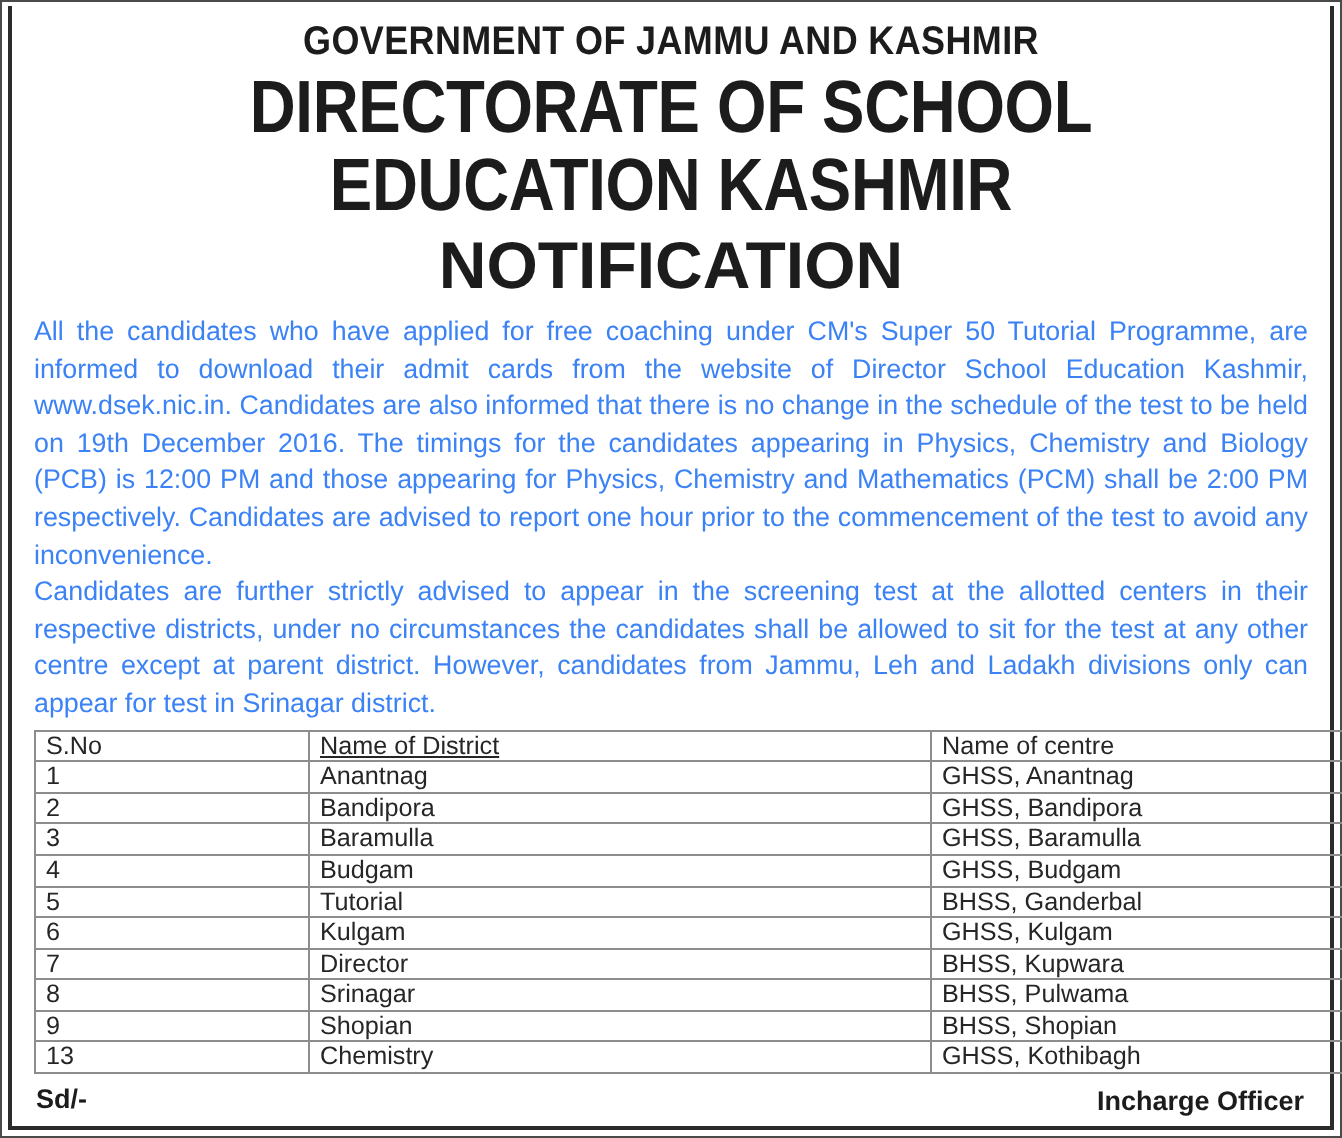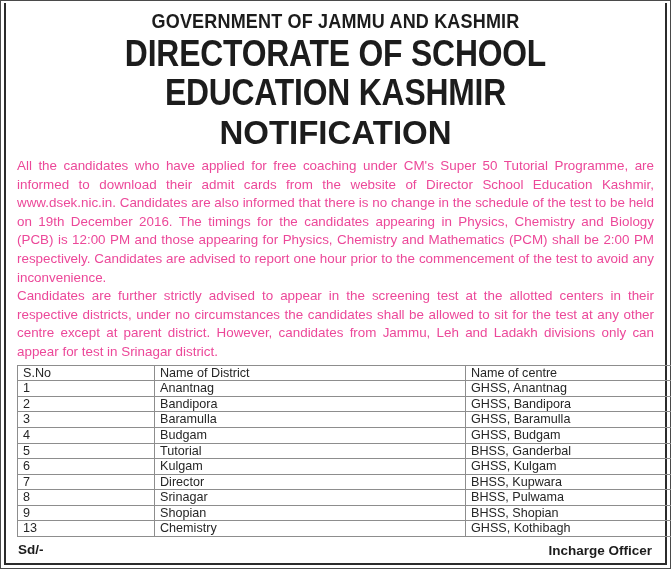--- a/index.html
+++ b/index.html
@@ -78,21 +78,21 @@
     letter-spacing: 0px;
     margin-top: 6px;
     color: #1c1c1c;
   }
 
   
   .body-block {
     margin-top: 9px;
     font-size: 13.4px;
     line-height: 18.6px;
-    color: #ec4899;
+    color: #3b82f6;
   }
   .para {
     text-align: justify;
     text-justify: inter-word;
     margin: 0;
   }
   .plain-line {
     text-align: left;
     margin: 0;
   }
@@ -108,21 +108,21 @@
   }
   .venue-table td {
     border: 1px solid #8d8d8d;
     padding: 0 0 0 5px;
     height: 14.6px;
     line-height: 14.6px;
     white-space: nowrap;
     overflow: hidden;
   }
   .col-sno   { width: 131px; }
-  .col-dist  { width: 305px; }
+  .col-dist  { width: 305px; text-decoration: underline; }
   .col-centre{ width: 205px; }
 
   
   .footer {
     margin-top: 5px;
     position: relative;
     height: 60px;
   }
   .sd {
     position: absolute;

